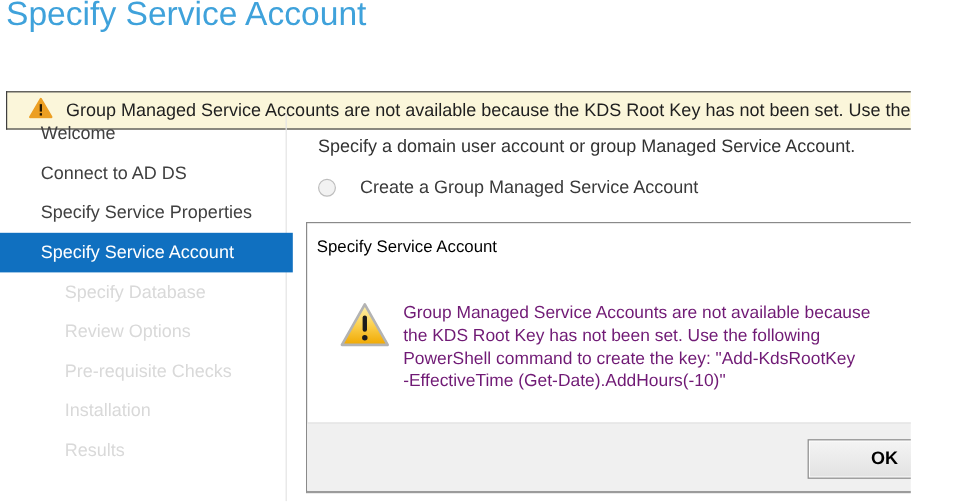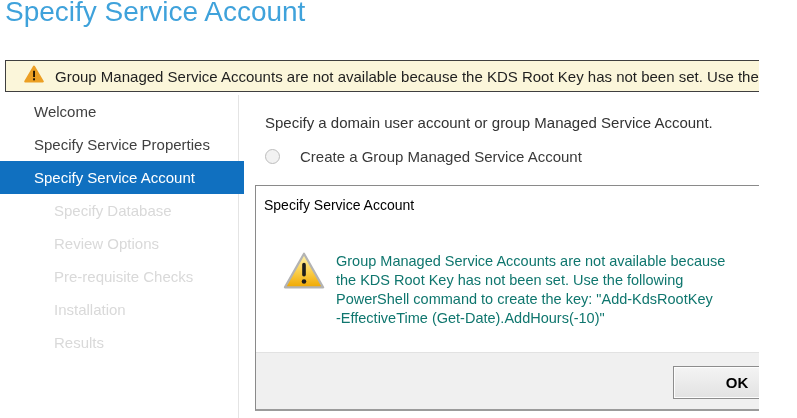--- a/index.html
+++ b/index.html
@@ -15,21 +15,21 @@
   }
 
   
   .frag {
     position:absolute; left:789px; top:17px; width:8px; height:13px;
     background:linear-gradient(90deg,#c9a063 0 4px,#54504e 4px 8px);
   }
 
   
   .banner {
-    position:absolute; left:5px; top:60px; width:792px; height:30px;
+    position:absolute; left:5px; top:76px; width:792px; height:30px;
     background:#fbf6da; border:1px solid #3f3f3f; border-right:none;
     display:flex; align-items:center; overflow:hidden;
   }
   .banner .w-icon { margin-left:18px; flex:0 0 auto; display:block; }
   .banner .b-text {
     margin-left:11px; font-size:15px; color:#1f1f1f; white-space:nowrap;
   }
 
   
   .divider { position:absolute; left:238px; top:95px; width:1px; height:323px; background:#e4e4e4; }
@@ -62,21 +62,21 @@
     position:absolute; left:8px; top:11px; font-size:14px; color:#000000; white-space:nowrap;
   }
   .dlg-close {
     position:absolute; right:10px; top:6px; width:22px; height:22px;
     display:flex; align-items:center; justify-content:center;
     font-size:17px; color:#2b2b2b; cursor:default;
   }
   .dlg-warn { position:absolute; left:26px; top:65px; }
   .dlg-msg {
     position:absolute; left:80px; top:66px;
-    font-size:14.5px; line-height:19px; color:#0f766e;
+    font-size:14.5px; line-height:19px; color:#701a75;
   }
   .dlg-msg div { white-space:nowrap; }
   .dlg-footer {
     position:absolute; left:0; right:0; bottom:0; height:56px;
     background:#f0f0f0; border-top:1px solid #e2e2e2;
   }
   .ok-btn {
     position:absolute; right:24px; bottom:10px; width:94px; height:33px;
     background:linear-gradient(#f4f4f4,#e2e2e2);
     border:1px solid #8d8d8d; box-shadow:inset 0 0 0 1px #fdfdfd;
@@ -102,20 +102,21 @@
         <rect x="9.1" y="13.3" width="1.9" height="2" fill="#231500"></rect>
       </svg>
     </span>
     <span class="b-text">Group Managed Service Accounts are not available because the KDS Root Key has not been set. Use the</span>
   </div>
 
   <div class="divider"></div>
 
   <div class="sidebar">
     <div class="side-item">Welcome</div>
+    <div class="side-item">Connect to AD DS</div>
     <div class="side-item">Specify Service Properties</div>
     <div class="side-item selected">Specify Service Account</div>
     <div class="side-item disabled">Specify Database</div>
     <div class="side-item disabled">Review Options</div>
     <div class="side-item disabled">Pre-requisite Checks</div>
     <div class="side-item disabled">Installation</div>
     <div class="side-item disabled">Results</div>
   </div>
 
   <div class="instruction">Specify a domain user account or group Managed Service Account.</div>

